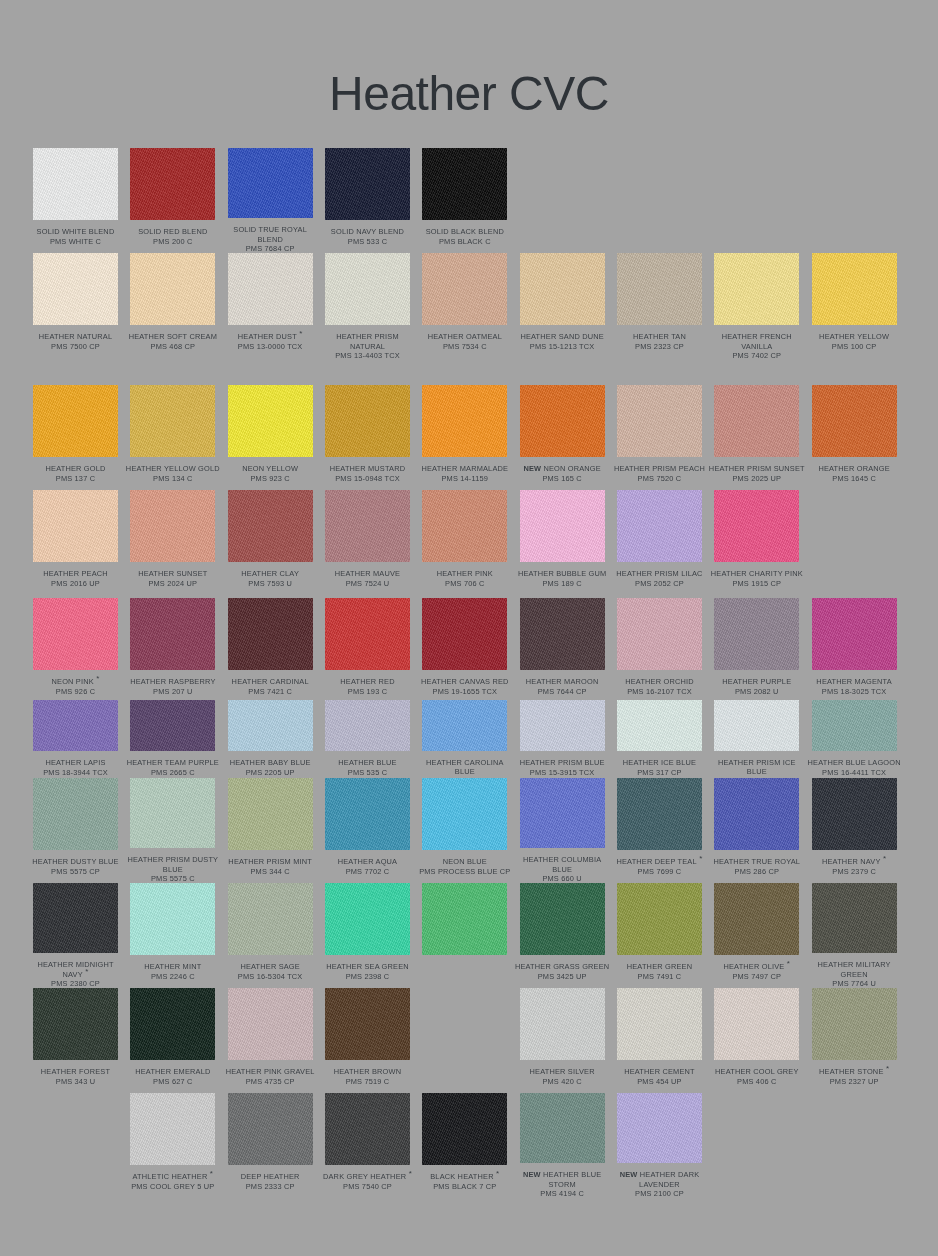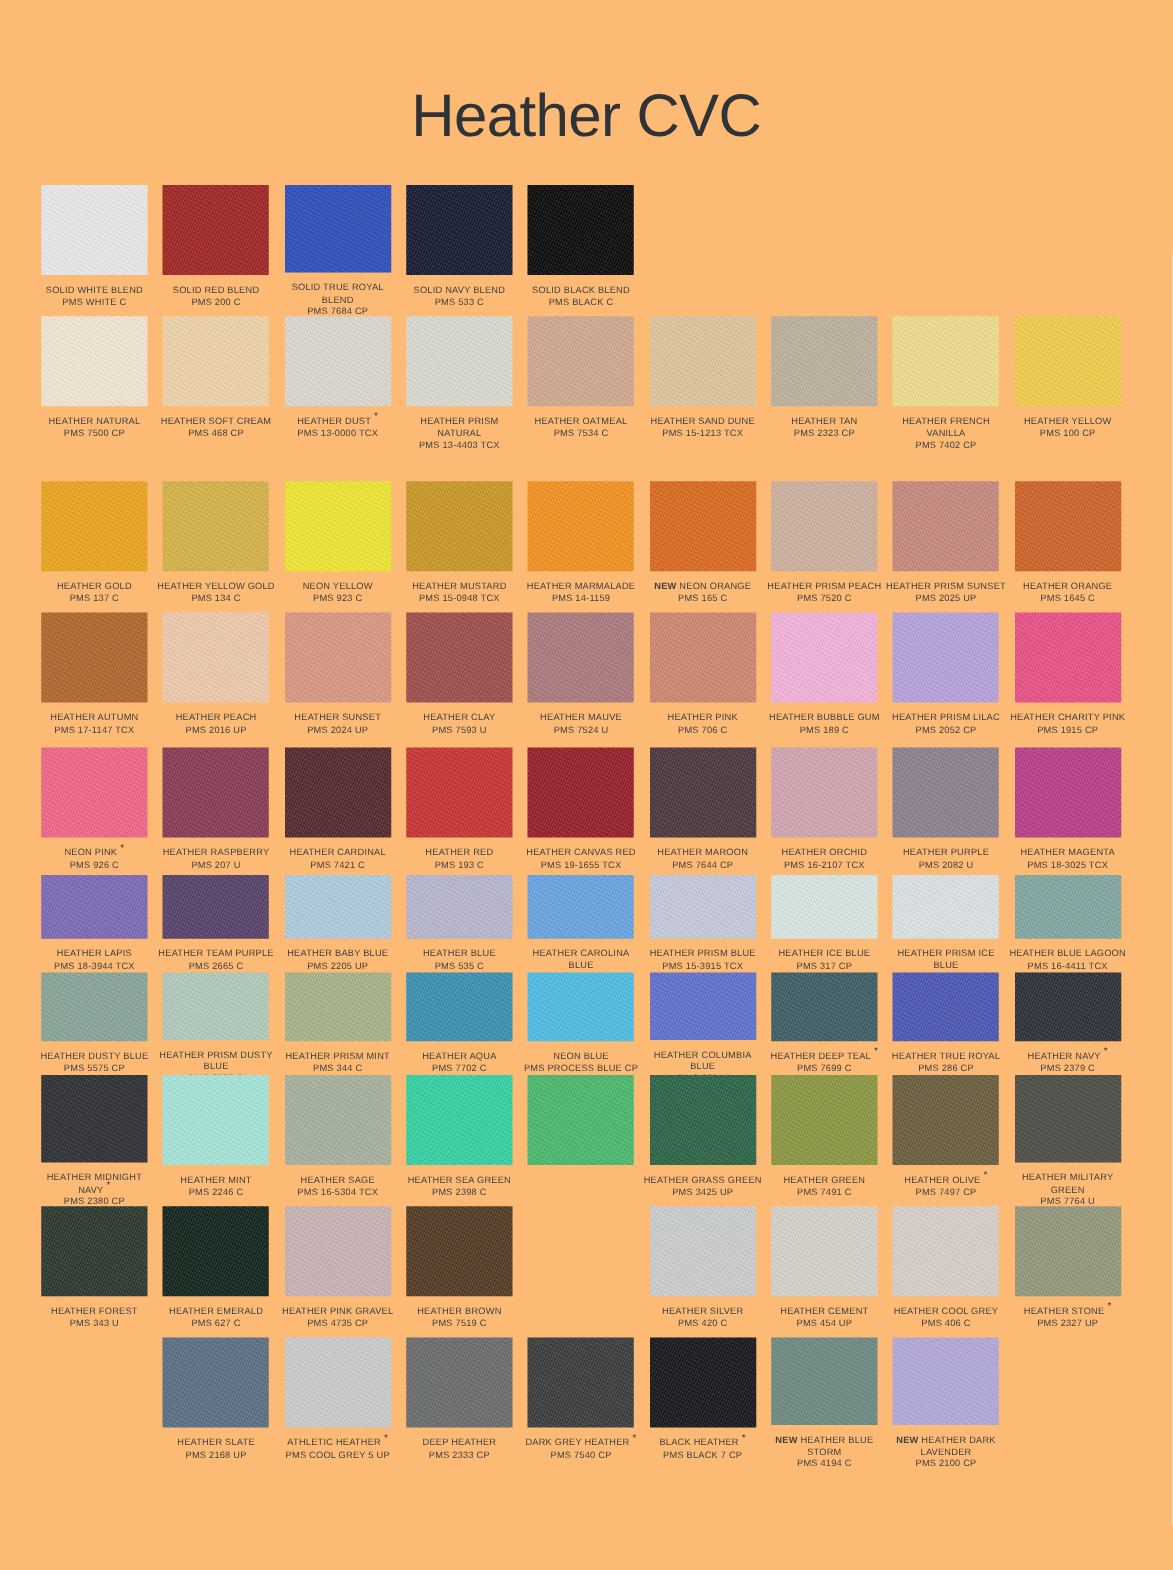--- a/index.html
+++ b/index.html
@@ -12,21 +12,21 @@
     width: 938px;
     height: 1256px;
     font-family: "Liberation Sans", sans-serif;
     color: #2f3337;
     overflow: hidden;
   }
   #page {
     position: relative;
     width: 938px;
     height: 1256px;
-    background: #fdba74;
+    background: #a3a3a3;
   }
   #page-title {
     position: absolute;
     top: 34px;
     left: 0;
     width: 938px;
     text-align: center;
     font-size: 48px;
     font-weight: 400;
     letter-spacing: -0.5px;
@@ -269,27 +269,20 @@
         <div class="swatch-cell">
           <div class="swatch-chip" style="background: repeating-linear-gradient(115deg, rgba(255, 255, 255, 0.086) 0px, rgba(255, 255, 255, 0.086) 1px, rgba(0, 0, 0, 0.05) 1px, rgba(0, 0, 0, 0.05) 2px), repeating-linear-gradient(25deg, rgba(255, 255, 255, 0.05) 0px, rgba(255, 255, 255, 0.05) 1px, rgba(0, 0, 0, 0.035) 1px, rgba(0, 0, 0, 0.035) 3px) rgb(210, 100, 42);"></div>
           <div class="swatch-label">
             <span class="nm">HEATHER ORANGE</span>
             <span class="pms">PMS 1645 C</span>
           </div>
         </div>
       </div>
       <div class="swatch-row" style="height: 105px;">
         <div class="swatch-cell">
-          <div class="swatch-chip" style="background: repeating-linear-gradient(115deg, rgba(255, 255, 255, 0.086) 0px, rgba(255, 255, 255, 0.086) 1px, rgba(0, 0, 0, 0.05) 1px, rgba(0, 0, 0, 0.05) 2px), repeating-linear-gradient(25deg, rgba(255, 255, 255, 0.05) 0px, rgba(255, 255, 255, 0.05) 1px, rgba(0, 0, 0, 0.035) 1px, rgba(0, 0, 0, 0.035) 3px) rgb(179, 104, 46);"></div>
-          <div class="swatch-label">
-            <span class="nm">HEATHER AUTUMN</span>
-            <span class="pms">PMS 17-1147 TCX</span>
-          </div>
-        </div>
-        <div class="swatch-cell">
           <div class="swatch-chip" style="background: repeating-linear-gradient(115deg, rgba(255, 255, 255, 0.086) 0px, rgba(255, 255, 255, 0.086) 1px, rgba(0, 0, 0, 0.05) 1px, rgba(0, 0, 0, 0.05) 2px), repeating-linear-gradient(25deg, rgba(255, 255, 255, 0.05) 0px, rgba(255, 255, 255, 0.05) 1px, rgba(0, 0, 0, 0.035) 1px, rgba(0, 0, 0, 0.035) 3px) rgb(242, 205, 175);"></div>
           <div class="swatch-label">
             <span class="nm">HEATHER PEACH</span>
             <span class="pms">PMS 2016 UP</span>
           </div>
         </div>
         <div class="swatch-cell">
           <div class="swatch-chip" style="background: repeating-linear-gradient(115deg, rgba(255, 255, 255, 0.086) 0px, rgba(255, 255, 255, 0.086) 1px, rgba(0, 0, 0, 0.05) 1px, rgba(0, 0, 0, 0.05) 2px), repeating-linear-gradient(25deg, rgba(255, 255, 255, 0.05) 0px, rgba(255, 255, 255, 0.05) 1px, rgba(0, 0, 0, 0.035) 1px, rgba(0, 0, 0, 0.035) 3px) rgb(221, 154, 132);"></div>
           <div class="swatch-label">
             <span class="nm">HEATHER SUNSET</span>
@@ -462,21 +455,21 @@
           </div>
         </div>
         <div class="swatch-cell">
           <div class="swatch-chip" style="background: repeating-linear-gradient(115deg, rgba(255, 255, 255, 0.086) 0px, rgba(255, 255, 255, 0.086) 1px, rgba(0, 0, 0, 0.05) 1px, rgba(0, 0, 0, 0.05) 2px), repeating-linear-gradient(25deg, rgba(255, 255, 255, 0.05) 0px, rgba(255, 255, 255, 0.05) 1px, rgba(0, 0, 0, 0.035) 1px, rgba(0, 0, 0, 0.035) 3px) rgb(132, 169, 164);"></div>
           <div class="swatch-label">
             <span class="nm">HEATHER BLUE LAGOON</span>
             <span class="pms">PMS 16-4411 TCX</span>
           </div>
         </div>
       </div>
-      <div class="swatch-row" style="height: 82px;">
+      <div class="swatch-row" style="height: 105px;">
         <div class="swatch-cell">
           <div class="swatch-chip" style="background: repeating-linear-gradient(115deg, rgba(255, 255, 255, 0.086) 0px, rgba(255, 255, 255, 0.086) 1px, rgba(0, 0, 0, 0.05) 1px, rgba(0, 0, 0, 0.05) 2px), repeating-linear-gradient(25deg, rgba(255, 255, 255, 0.05) 0px, rgba(255, 255, 255, 0.05) 1px, rgba(0, 0, 0, 0.035) 1px, rgba(0, 0, 0, 0.035) 3px) rgb(139, 167, 155);"></div>
           <div class="swatch-label">
             <span class="nm">HEATHER DUSTY BLUE</span>
             <span class="pms">PMS 5575 CP</span>
           </div>
         </div>
         <div class="swatch-cell">
           <div class="swatch-chip" style="background: repeating-linear-gradient(115deg, rgba(255, 255, 255, 0.086) 0px, rgba(255, 255, 255, 0.086) 1px, rgba(0, 0, 0, 0.05) 1px, rgba(0, 0, 0, 0.05) 2px), repeating-linear-gradient(25deg, rgba(255, 255, 255, 0.05) 0px, rgba(255, 255, 255, 0.05) 1px, rgba(0, 0, 0, 0.035) 1px, rgba(0, 0, 0, 0.035) 3px) rgb(180, 205, 190);"></div>
           <div class="swatch-label">
@@ -655,27 +648,20 @@
           <div class="swatch-label">
             <span class="nm">HEATHER STONE<span class="star"> *</span></span>
             <span class="pms">PMS 2327 UP</span>
           </div>
         </div>
       </div>
       <div class="swatch-row" style="height: 105px;">
         <div class="swatch-cell">
           <div class="swatch-chip empty"></div>
           <div class="swatch-label"></div>
-        </div>
-        <div class="swatch-cell">
-          <div class="swatch-chip" style="background: repeating-linear-gradient(115deg, rgba(255, 255, 255, 0.086) 0px, rgba(255, 255, 255, 0.086) 1px, rgba(0, 0, 0, 0.05) 1px, rgba(0, 0, 0, 0.05) 2px), repeating-linear-gradient(25deg, rgba(255, 255, 255, 0.05) 0px, rgba(255, 255, 255, 0.05) 1px, rgba(0, 0, 0, 0.035) 1px, rgba(0, 0, 0, 0.035) 3px) rgb(91, 113, 134);"></div>
-          <div class="swatch-label">
-            <span class="nm">HEATHER SLATE</span>
-            <span class="pms">PMS 2168 UP</span>
-          </div>
         </div>
         <div class="swatch-cell">
           <div class="swatch-chip" style="background: repeating-linear-gradient(115deg, rgba(255, 255, 255, 0.086) 0px, rgba(255, 255, 255, 0.086) 1px, rgba(0, 0, 0, 0.05) 1px, rgba(0, 0, 0, 0.05) 2px), repeating-linear-gradient(25deg, rgba(255, 255, 255, 0.05) 0px, rgba(255, 255, 255, 0.05) 1px, rgba(0, 0, 0, 0.035) 1px, rgba(0, 0, 0, 0.035) 3px) rgb(207, 207, 207);"></div>
           <div class="swatch-label">
             <span class="nm">ATHLETIC HEATHER<span class="star"> *</span></span>
             <span class="pms">PMS COOL GREY 5 UP</span>
           </div>
         </div>
         <div class="swatch-cell">
           <div class="swatch-chip" style="background: repeating-linear-gradient(115deg, rgba(255, 255, 255, 0.086) 0px, rgba(255, 255, 255, 0.086) 1px, rgba(0, 0, 0, 0.05) 1px, rgba(0, 0, 0, 0.05) 2px), repeating-linear-gradient(25deg, rgba(255, 255, 255, 0.05) 0px, rgba(255, 255, 255, 0.05) 1px, rgba(0, 0, 0, 0.035) 1px, rgba(0, 0, 0, 0.035) 3px) rgb(107, 109, 110);"></div>

